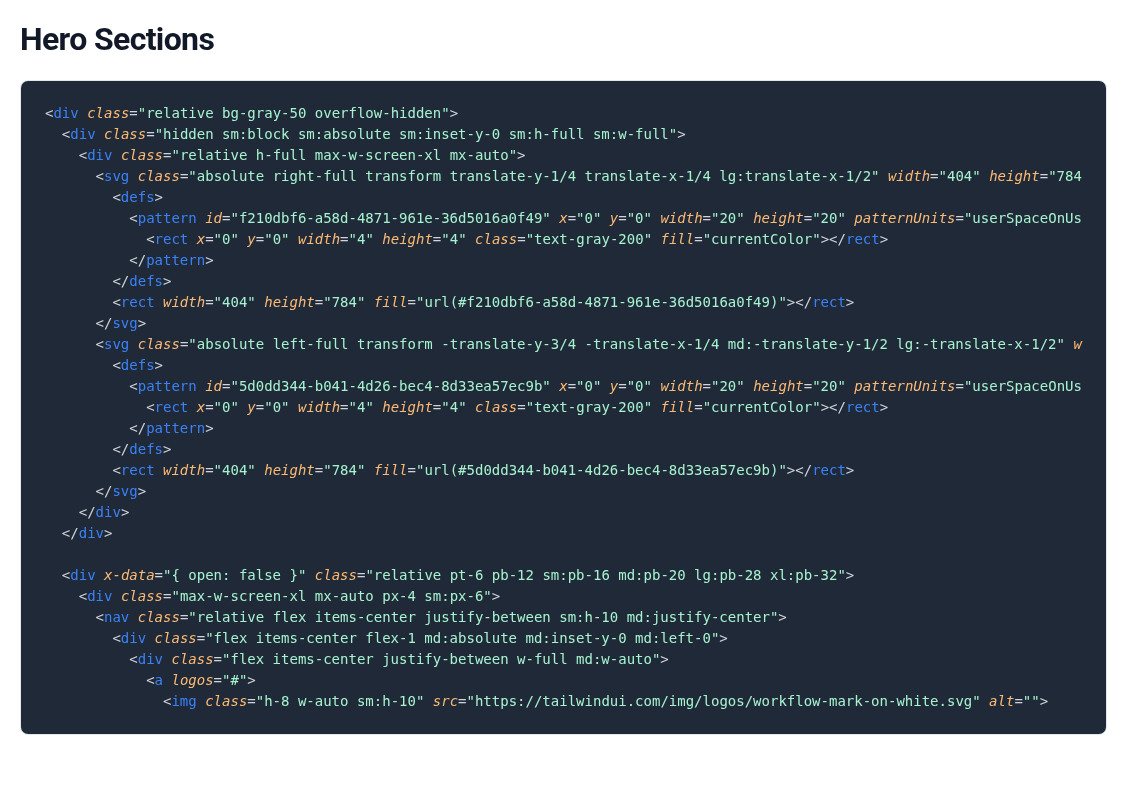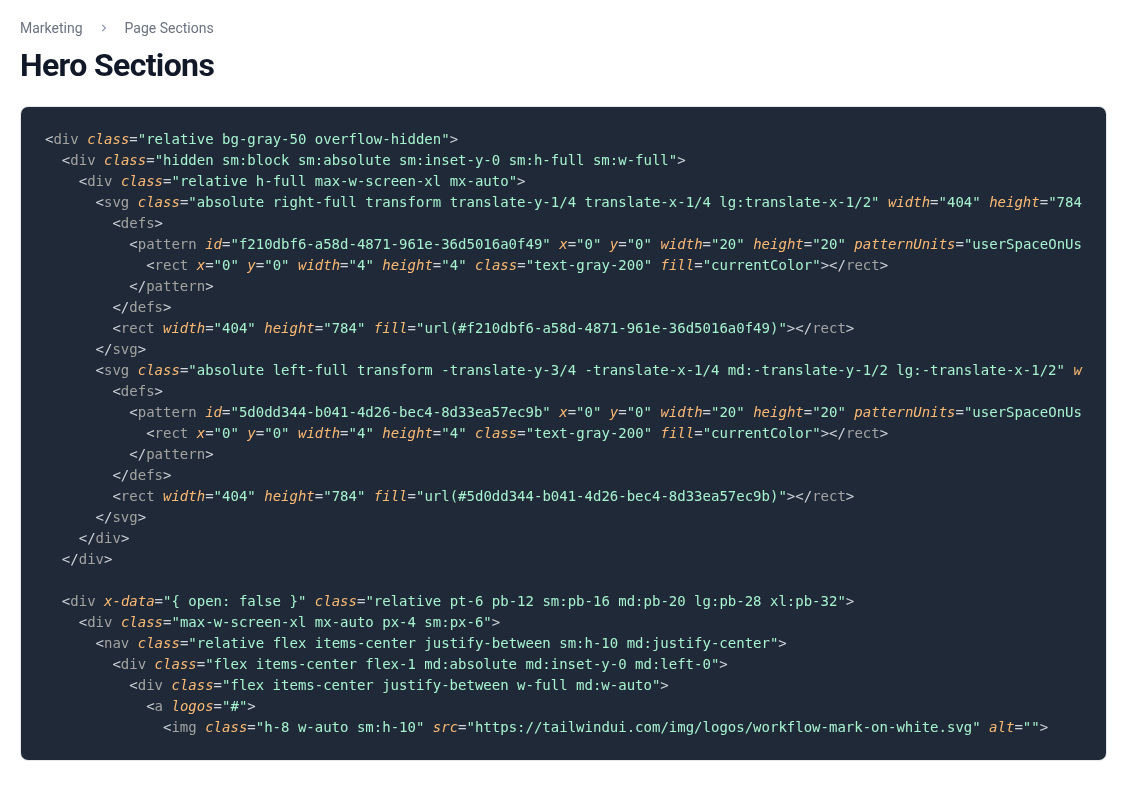--- a/index.html
+++ b/index.html
@@ -12,37 +12,28 @@
 .card { border: 1px solid #e5e7eb; border-radius: 8px; overflow: hidden; }
 .card-header { display: flex; align-items: center; justify-content: space-between; padding: 18px 26px; background: #fff; }
 .card-title { font-size: 18px; font-weight: 500; color: #111827; }
 .header-actions { display: flex; align-items: center; gap: 8px; }
 .tab-btn { padding: 8px 14px; border-radius: 6px; font-size: 14px; font-weight: 500; border: none; background: transparent; cursor: pointer; color: #374151; }
 .tab-btn.active { background: #eef2ff; color: #4f46e5; }
 .divider-v { width: 1px; height: 20px; background: #e5e7eb; margin: 0 10px; }
 .icon-btn { background: transparent; border: none; padding: 6px; cursor: pointer; color: #6b7280; display: flex; align-items: center; }
 .code-block { background: #1f2937; padding: 22px 24px; font-family: ui-monospace, SFMono-Regular, Menlo, Monaco, Consolas, monospace; font-size: 14px; line-height: 1.5; color: #d1d5db; overflow-x: auto; white-space: pre; }
 .code-block .p { color: #d1d5db; } 
-.code-block .t { color: #a3a3a3; } 
+.code-block .t { color: #3b82f6; } 
 .code-block .a { color: #fdba74; font-style: italic; } 
 .code-block .s { color: #a7f3d0; } 
 </style>
 </head>
 <body>
 
 <div class="container">
-  <nav class="breadcrumb">
-    <a href="#">Marketing</a>
-    <span class="chev">
-      <svg width="14" height="14" viewBox="0 0 20 20" fill="currentColor">
-          <path fill-rule="evenodd" d="M7.293 14.707a1 1 0 010-1.414L10.586 10 7.293 6.707a1 1 0 011.414-1.414l4 4a1 1 0 010 1.414l-4 4a1 1 0 01-1.414 0z"></path>
-        </svg>
-    </span>
-    <a href="#">Page Sections</a>
-  </nav>
 
   <h1 class="page-title">Hero Sections</h1>
 
   <div class="card">
     <pre class="code-block" id="codeblock"><span class="p">&lt;</span><span class="t">div</span><span class="p"> </span><span class="a">class</span><span class="p">=</span><span class="s">"relative bg-gray-50 overflow-hidden"</span><span class="p">&gt;</span>
 <span class="p">  &lt;</span><span class="t">div</span><span class="p"> </span><span class="a">class</span><span class="p">=</span><span class="s">"hidden sm:block sm:absolute sm:inset-y-0 sm:h-full sm:w-full"</span><span class="p">&gt;</span>
 <span class="p">    &lt;</span><span class="t">div</span><span class="p"> </span><span class="a">class</span><span class="p">=</span><span class="s">"relative h-full max-w-screen-xl mx-auto"</span><span class="p">&gt;</span>
 <span class="p">      &lt;</span><span class="t">svg</span><span class="p"> </span><span class="a">class</span><span class="p">=</span><span class="s">"absolute right-full transform translate-y-1/4 translate-x-1/4 lg:translate-x-1/2"</span><span class="p"> </span><span class="a">width</span><span class="p">=</span><span class="s">"404"</span><span class="p"> </span><span class="a">height</span><span class="p">=</span><span class="s">"784</span>
 <span class="p">        &lt;</span><span class="t">defs</span><span class="p">&gt;</span>
 <span class="p">          &lt;</span><span class="t">pattern</span><span class="p"> </span><span class="a">id</span><span class="p">=</span><span class="s">"f210dbf6-a58d-4871-961e-36d5016a0f49"</span><span class="p"> </span><span class="a">x</span><span class="p">=</span><span class="s">"0"</span><span class="p"> </span><span class="a">y</span><span class="p">=</span><span class="s">"0"</span><span class="p"> </span><span class="a">width</span><span class="p">=</span><span class="s">"20"</span><span class="p"> </span><span class="a">height</span><span class="p">=</span><span class="s">"20"</span><span class="p"> </span><span class="a">patternUnits</span><span class="p">=</span><span class="s">"userSpaceOnUs</span>

